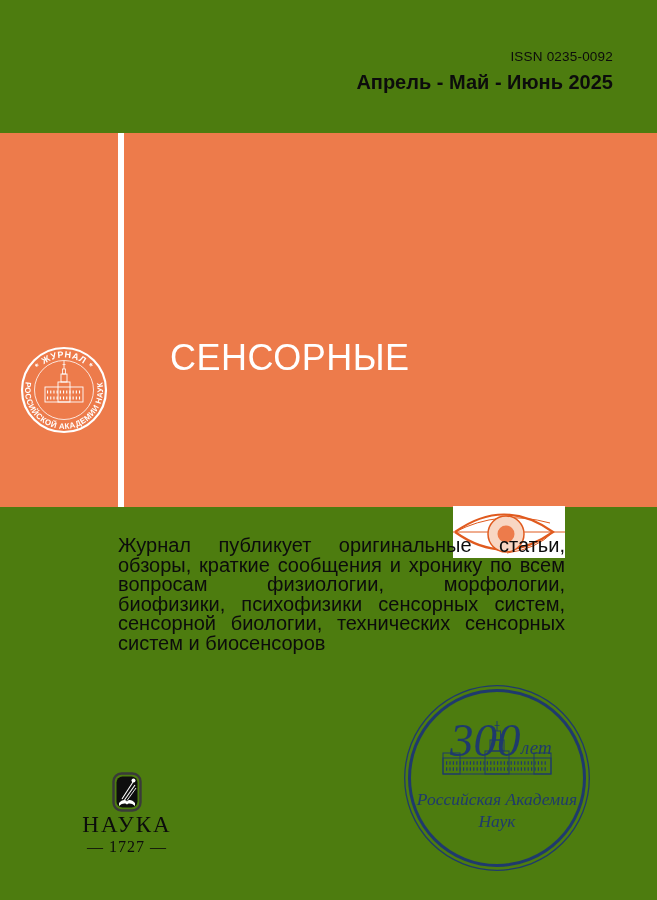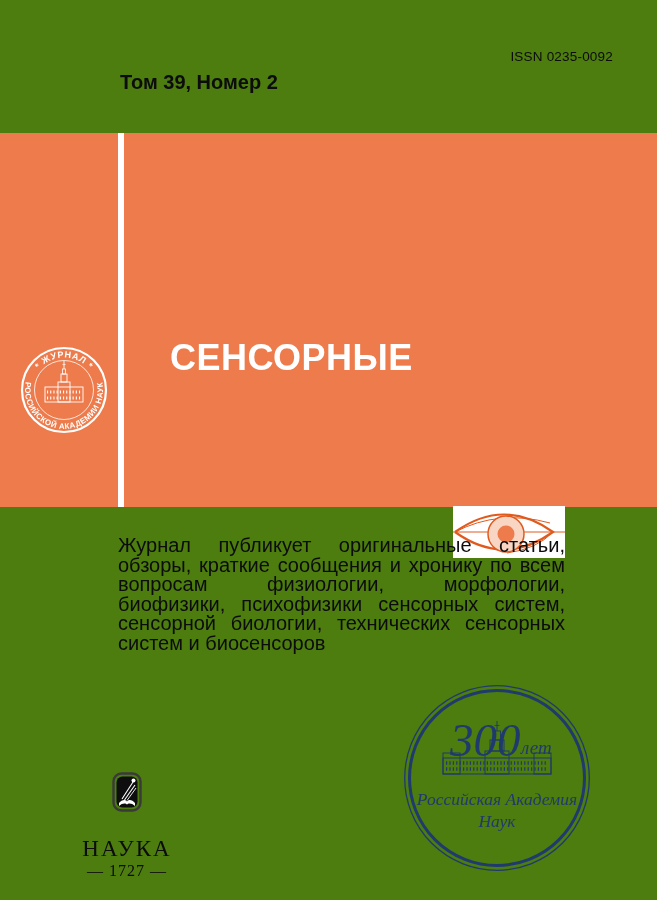--- a/index.html
+++ b/index.html
@@ -6,49 +6,49 @@
   .page{position:relative;width:657px;height:900px;background:#4d7c0f;overflow:hidden;
         font-family:"Liberation Sans",sans-serif;color:#0c0c0c;}
   
   .issn{position:absolute;top:49px;right:44px;font-size:13.5px;letter-spacing:.2px;}
   .vol{position:absolute;top:71px;left:120px;font-size:20px;font-weight:bold;}
   .dates{position:absolute;top:71px;right:44px;font-size:20px;font-weight:bold;}
   
   .orange{position:absolute;left:0;top:133px;width:657px;height:374px;background:var(--orange);}
   .slit{position:absolute;left:118px;top:0;width:6px;height:100%;background:#fff;}
   .journal-seal{position:absolute;left:20px;top:213px;width:88px;height:88px;}
-  .title{position:absolute;left:170px;top:207px;color:#fff;font-size:36px;font-weight:bold;
+  .title{position:absolute;left:170px;top:207px;color:#fff;font-size:36px;font-weight:normal;
          line-height:35px;letter-spacing:.5px;white-space:nowrap;}
   .eye-box{position:absolute;left:453px;top:373px;width:112px;height:52px;}
   
   .desc{position:absolute;left:118px;top:536px;width:447px;font-size:20px;line-height:19.5px;
         text-align:justify;}
   
   .publisher{position:absolute;left:62px;top:772px;width:130px;text-align:center;
              font-family:"Liberation Serif",serif;}
   .pub-emblem{width:30px;height:40px;display:block;margin:0 auto;}
-  .pub-name{font-size:23px;letter-spacing:2px;margin-top:24px;}
+  .pub-name{font-size:23px;letter-spacing:2px;margin-top:0;}
   .pub-year{font-size:16px;letter-spacing:1px;}
   
   .ras-seal{position:absolute;left:403px;top:684px;width:188px;height:188px;}
   
   .w-stroke{stroke:#fff;fill:none;}
   .w-fill{fill:#fff;stroke:none;}
   .n-stroke{stroke:var(--navy);fill:none;}
   .seal-txt{fill:#fff;font-family:"Liberation Sans",sans-serif;font-weight:bold;}
   .script{fill:var(--navy);font-family:"Liberation Serif",serif;font-style:italic;}
   .eye-stroke{stroke:var(--eye_outline);fill:none;}
 </style>
 </head>
 <body>
 
 <div class="page">
 
   <div class="issn">ISSN 0235-0092</div>
-  <div class="vol">Том 39, Номер 2</div>
+  <div class="dates">Апрель - Май - Июнь 2025</div>
 
   <div class="orange">
     <div class="slit"></div>
 
     <svg class="journal-seal" viewBox="0 0 88 88">
       <circle cx="44" cy="44" r="42" class="w-stroke" stroke-width="2.2"></circle>
       <circle cx="44" cy="44" r="29.5" class="w-stroke" stroke-width="0.8"></circle>
       <defs>
         <path id="arcTop" d="M 15.85,27.75 A 32.5,32.5 0 0 1 72.15,27.75"></path>
         <path id="arcBot" d="M 6.3,33.9 A 39,39 0 1 0 81.7,33.9"></path>

